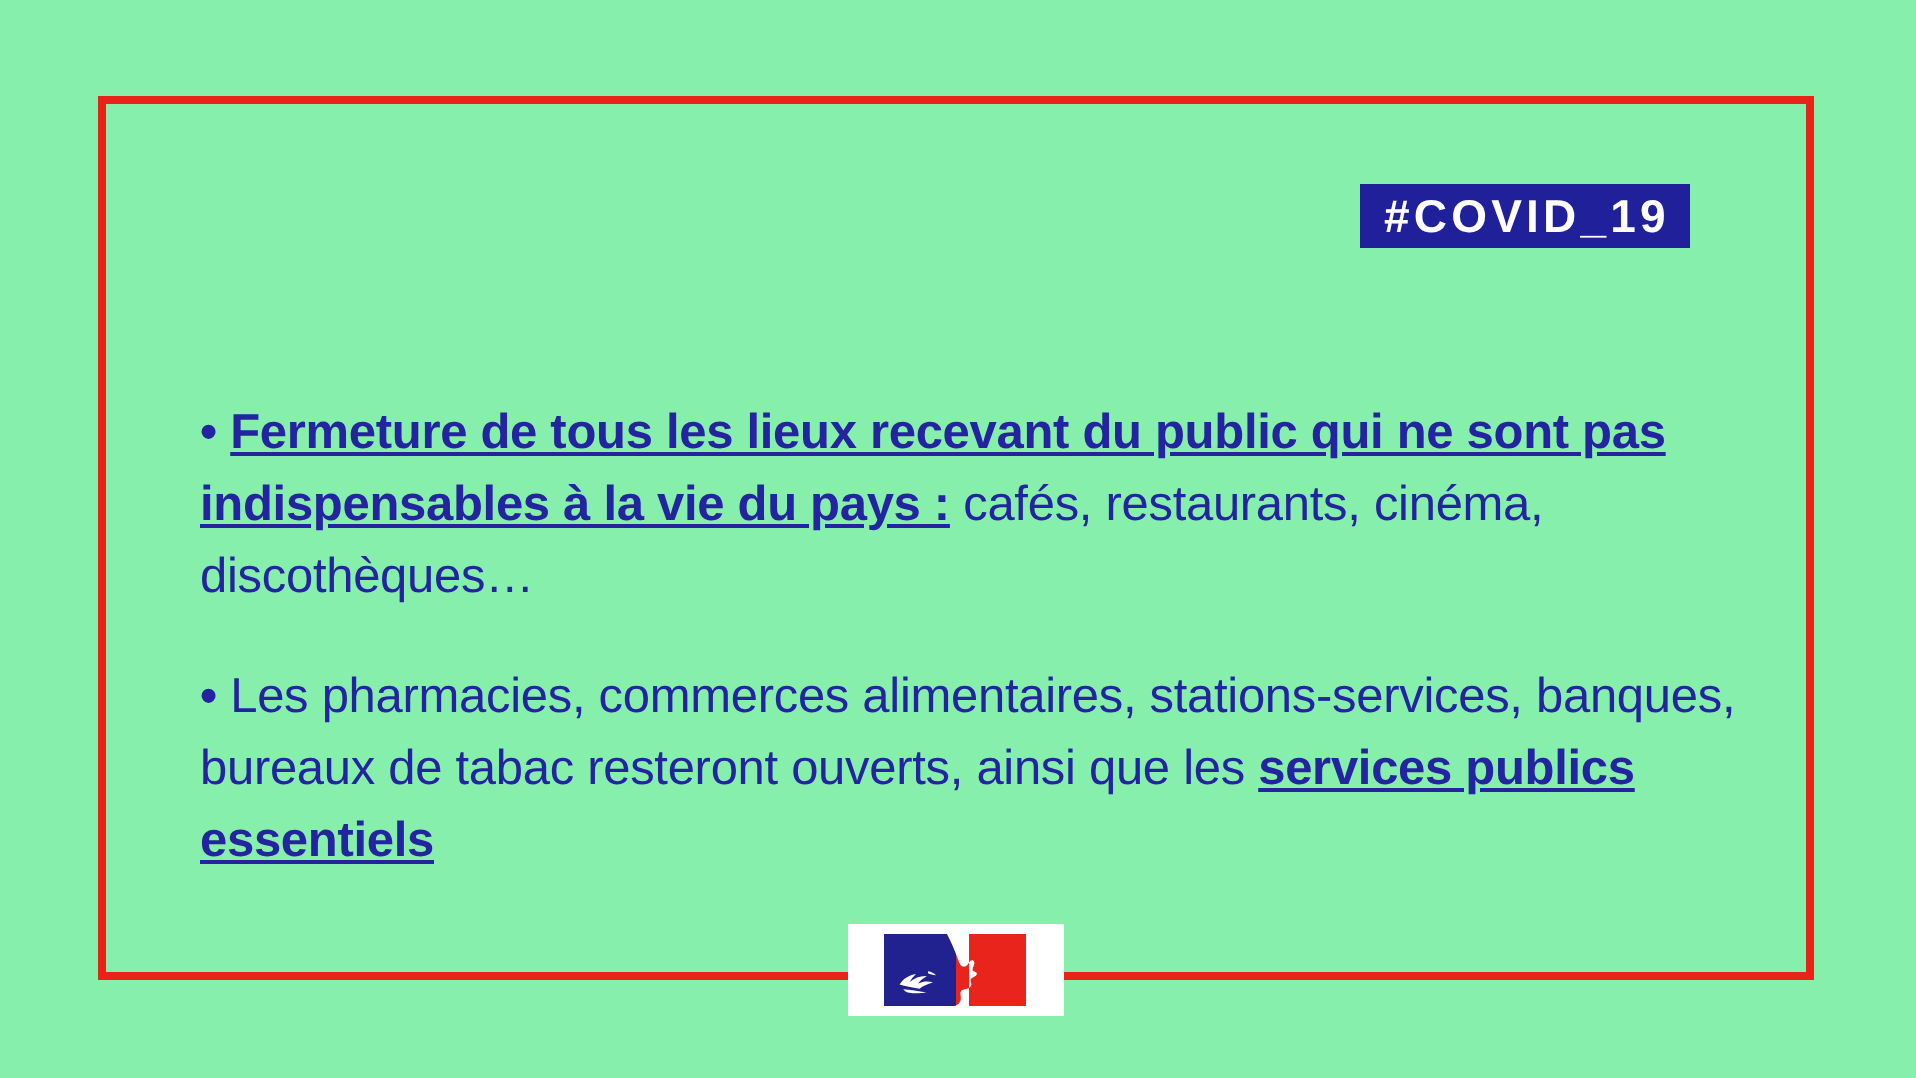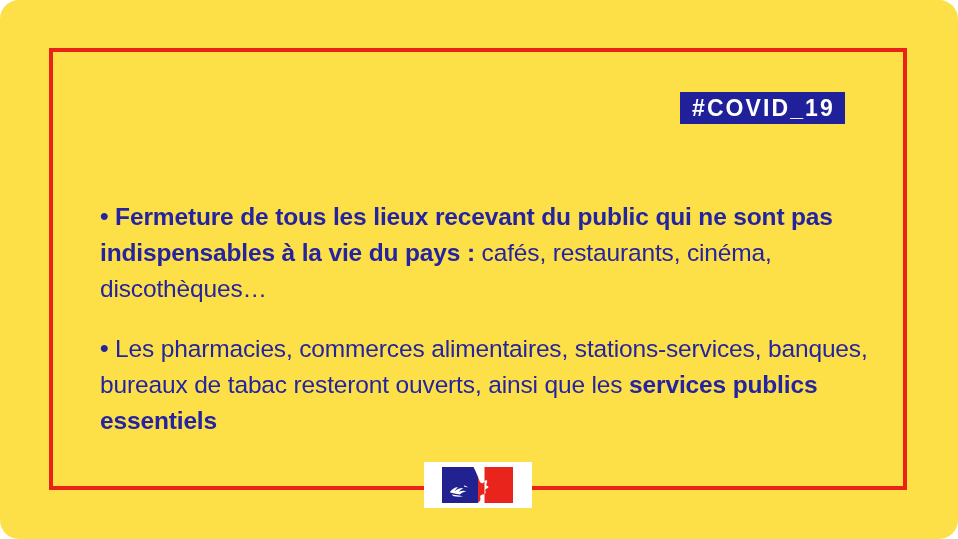--- a/index.html
+++ b/index.html
@@ -13,22 +13,21 @@
     height: 539px;
     overflow: hidden;
     font-family: "Liberation Sans", "DejaVu Sans", sans-serif;
     position: relative;
   }
 
   
   #poster {
     position: absolute;
     inset: 0;
-    background: #fde047;
-    border-radius: 19px;
+    background: #86efac;
   }
 
   
   .frame {
     position: absolute;
     left: 49px;
     top: 48px;
     width: 858px;
     height: 442px;
     border: 4px solid #ea2318;
@@ -93,20 +92,21 @@
     letter-spacing: -0.15px;
   }
   .para {
     margin: 0;
   }
   .para + .para {
     margin-top: 24px;
   }
   .para b {
     font-weight: 700;
+    text-decoration: underline;
   }
   .bullet {
     font-weight: 700;
   }
 
   
   .logo-mask {
     position: absolute;
     left: 424px;
     top: 462px;

